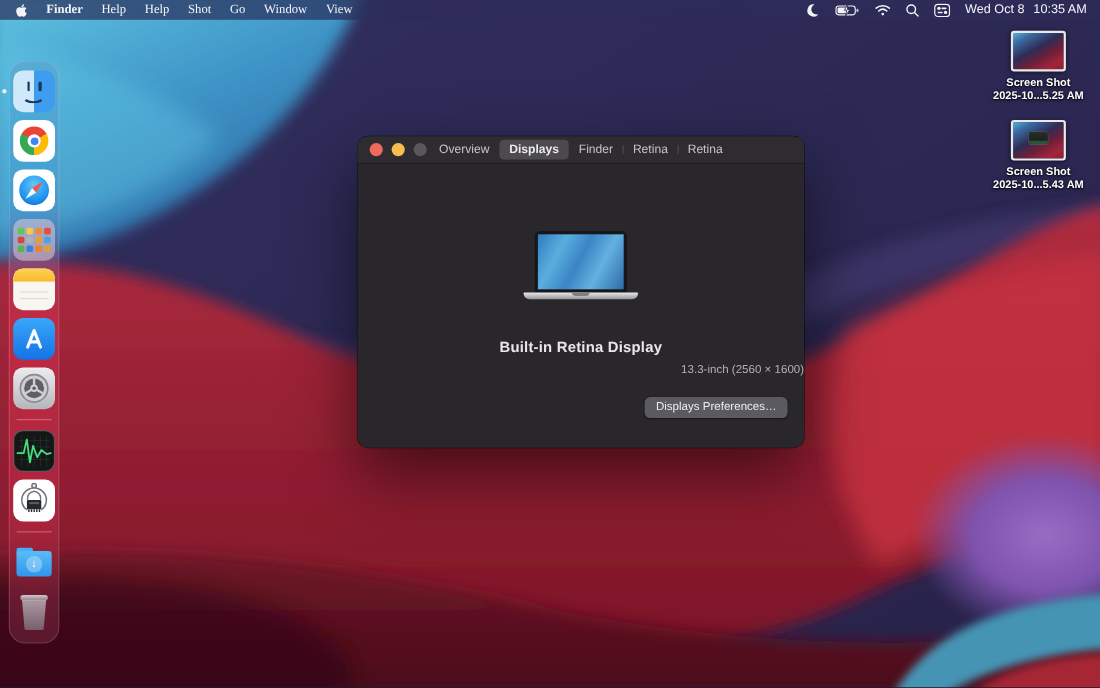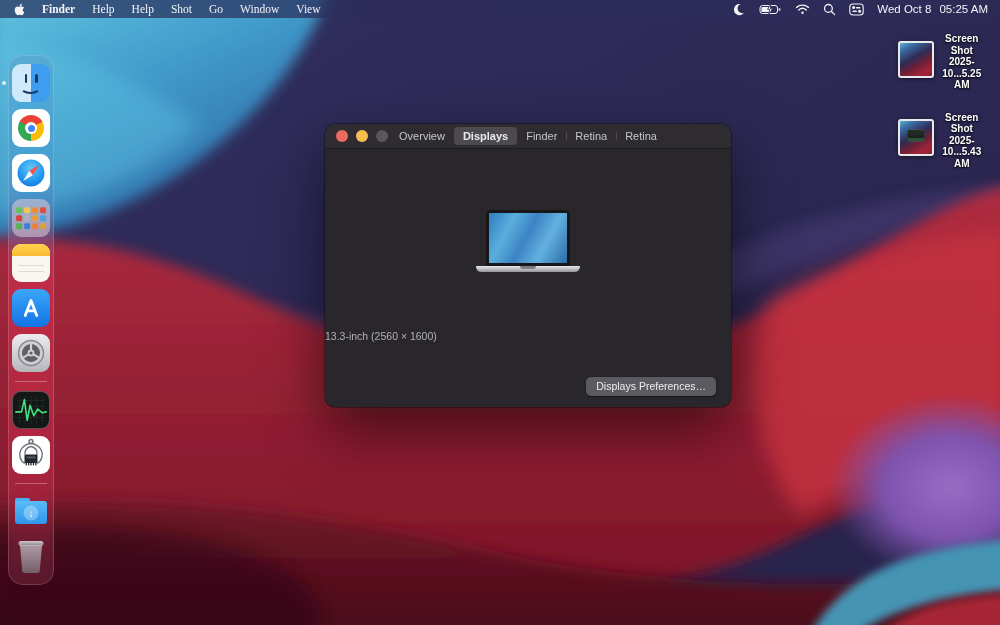--- a/index.html
+++ b/index.html
@@ -106,29 +106,29 @@
   .mb-screen{width:84px;height:56px;background:#17171a;border-radius:5px 5px 2px 2px;
     padding:3px;box-sizing:border-box;}
   .mb-display{width:100%;height:100%;
     background:linear-gradient(118deg,#2f7cbe 0%,#5aaede 26%,#3c84c4 48%,#63b1e0 70%,#2c6ba8 100%);}
   .mb-base{position:relative;width:104px;height:6px;margin-top:0;
     background:linear-gradient(180deg,#e8e9eb,#93959a);border-radius:1px 1px 9px 9px;}
   .mb-base::before{content:"";position:absolute;left:50%;transform:translateX(-50%);top:0;
     width:16px;height:3px;background:#7d7f84;border-radius:0 0 4px 4px;}
   .disp-title{position:absolute;top:159px;width:100%;text-align:center;
     font-size:13.5px;font-weight:bold;color:#e9e7ea;letter-spacing:0.2px;}
-  .disp-spec{position:absolute;top:181px;width:100%;text-align:left;font-size:10.5px;color:#b2b0b5;}
-  .prefs-btn{position:absolute;right:15px;bottom:11px;background:#5c5a61;color:#edecef;
+  .disp-spec{position:absolute;top:181px;width:100%;text-align:right;font-size:10.5px;color:#b2b0b5;}
+  .prefs-btn{position:absolute;right:15px;bottom:27px;background:#5c5a61;color:#edecef;
     border:none;border-radius:5px;font-size:10.5px;padding:3px 10px 4px;
     font-family:"Liberation Sans",sans-serif;box-shadow:0 0.5px 1.5px rgba(0,0,0,0.45);cursor:default;}
 
   
   .desktop-files{position:absolute;right:10px;top:28px;z-index:20;
     display:flex;flex-direction:column;gap:16px;align-items:center;}
-  .file{width:92px;display:flex;flex-direction:row;align-items:center;cursor:default;}
+  .file{width:92px;display:flex;flex-direction:column;align-items:center;cursor:default;}
   .thumb{position:relative;width:46px;height:33px;border-radius:3px;border:2px solid #e9e9ec;
     box-shadow:0 1px 4px rgba(0,0,0,0.5);box-sizing:content-box;
     background:linear-gradient(150deg,#58b2d6 0%,#3a6ba2 18%,#2f2c55 44%,#6e1f38 64%,#a3243a 84%,#8c1f33 100%);}
   .thumb-window{position:absolute;left:50%;top:26%;transform:translateX(-50%);
     width:17px;height:11px;border-radius:1.5px;background:linear-gradient(#242f26,#191c19);
     box-shadow:inset 0 -3px 0 rgba(90,200,130,0.30),0 0 0 0.5px #55585c;}
   .flabel{margin-top:5px;display:flex;flex-direction:column;text-align:center;
     font-size:10px;font-weight:bold;color:#fff;line-height:11.5px;
     text-shadow:0 1px 2px rgba(0,0,0,0.9),0 0 3px rgba(0,0,0,0.6);}
 </style>
@@ -230,21 +230,21 @@
         <svg width="15" height="13" viewBox="0 0 15 13">
           <rect x="0.8" y="1" width="13.4" height="11" rx="3" fill="none" stroke="#f4f4f8" stroke-width="1.1"></rect>
           <circle cx="4.6" cy="4.6" r="1.5" fill="#f4f4f8"></circle>
             <rect x="6.8" y="3.9" width="4.6" height="1.5" rx="0.75" fill="#f4f4f8"></rect>
           <rect x="3.4" y="7.6" width="4.6" height="1.5" rx="0.75" fill="#f4f4f8"></rect>
             <circle cx="10.6" cy="8.3" r="1.5" fill="#f4f4f8"></circle>
         </svg>
       </span>
       <span class="clock">
         <span>Wed Oct 8</span>
-        <span>05:25 AM</span>
+        <span>10:35 AM</span>
       </span>
     </div>
   </div>
 
   <div class="dock">
     <div class="dock-item">
       <span class="run-dot"></span>
       <span class="di finder">
         <span class="f-eye l"></span>
           <span class="f-eye r"></span>
@@ -392,20 +392,21 @@
         <span class="tab">Retina</span>
       </div>
     </div>
     <div class="win-content">
       <div class="macbook">
         <div class="mb-screen">
           <div class="mb-display"></div>
         </div>
         <div class="mb-base"></div>
       </div>
+      <div class="disp-title">Built-in Retina Display</div>
       <div class="disp-spec">13.3-inch (2560 × 1600)</div>
       <button class="prefs-btn">Displays Preferences…</button>
     </div>
   </div>
 
   <div class="desktop-files">
     <div class="file">
       <div class="thumb"></div>
       <div class="flabel">
         <span>Screen Shot</span>

